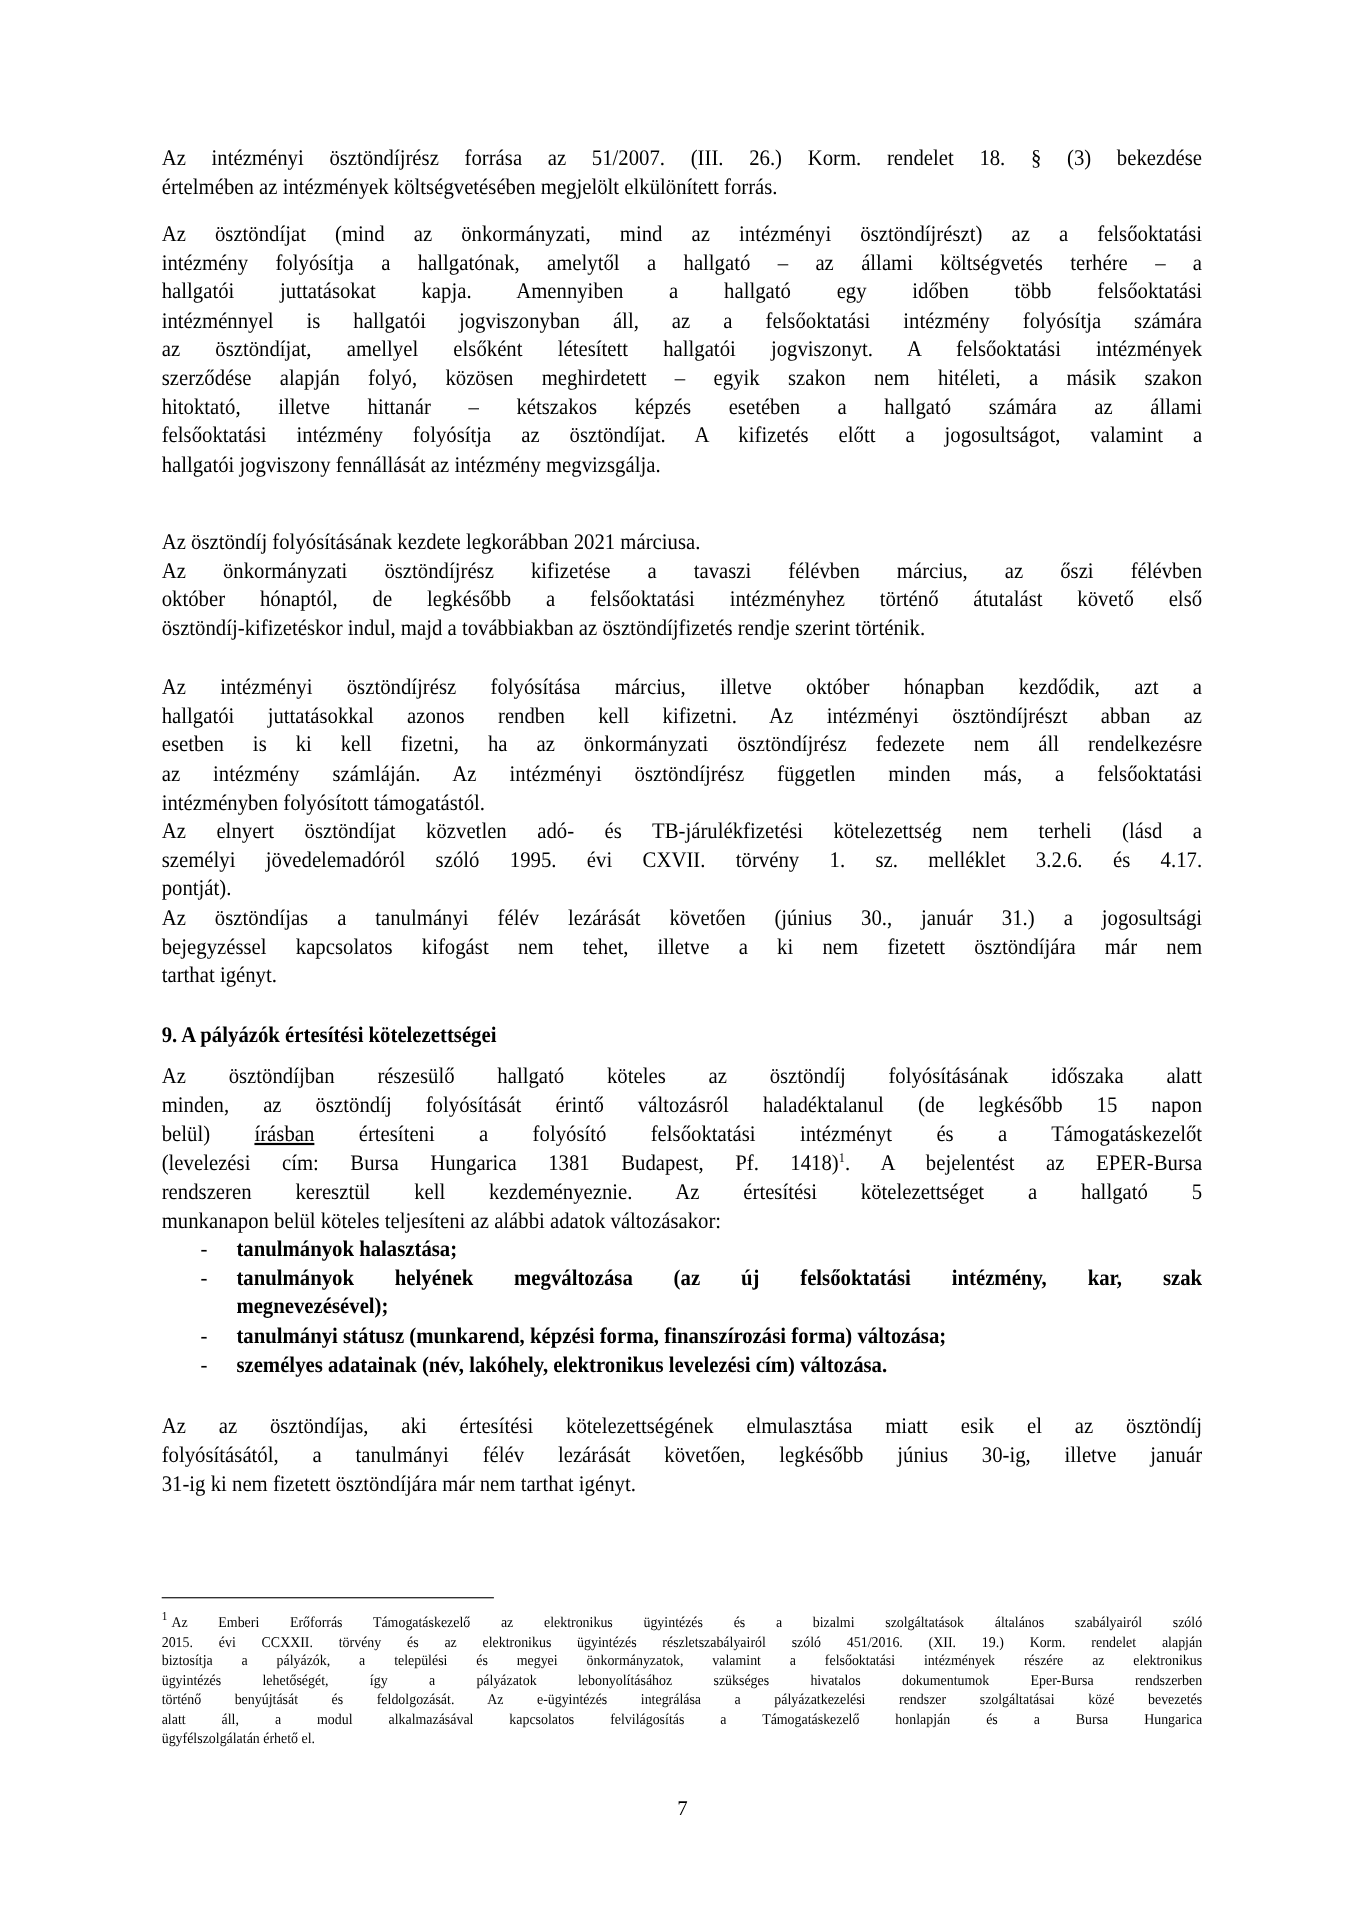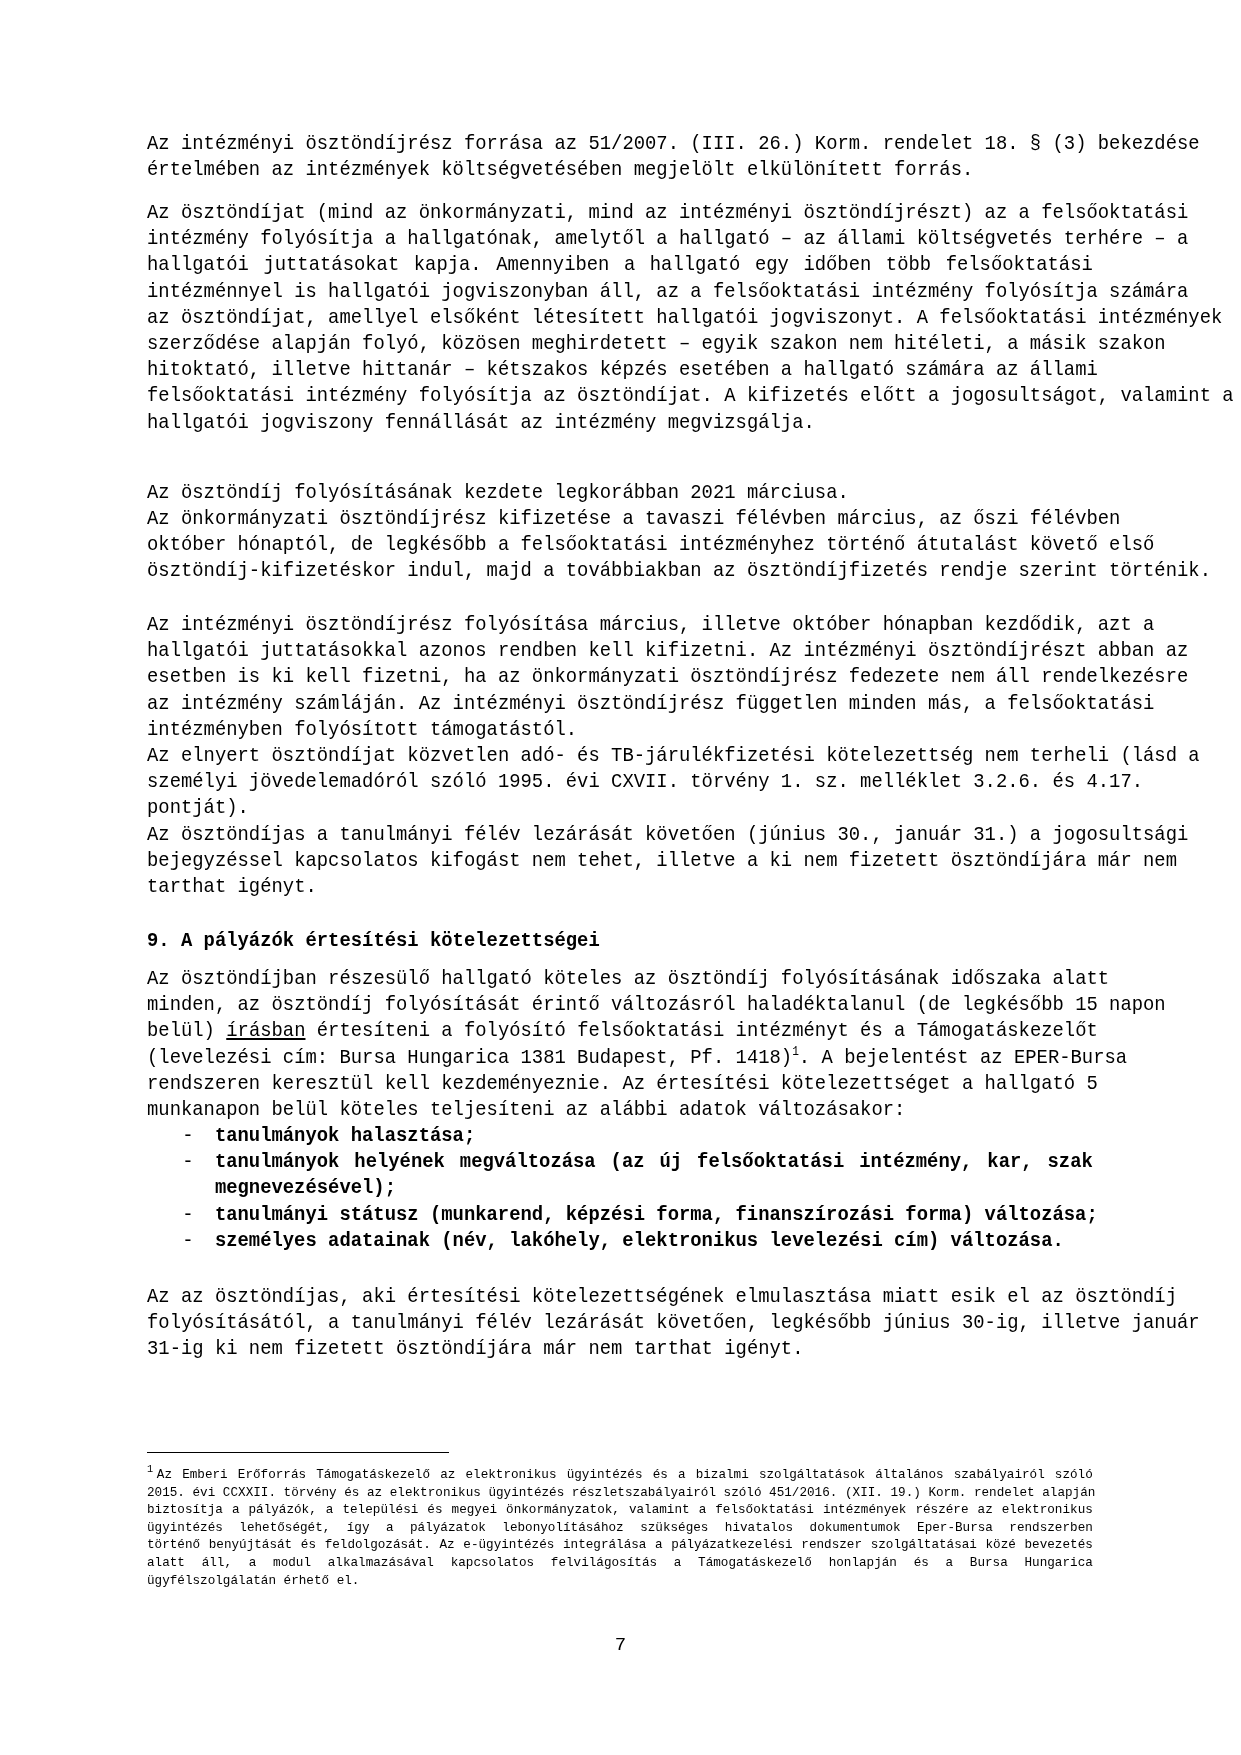--- a/index.html
+++ b/index.html
@@ -1,18 +1,18 @@
 <!DOCTYPE html>
 <html><head>
 <meta charset="utf-8">
 <style>
   html, body { margin: 0; padding: 0; background: #ffffff; }
   body { width: 1241px; height: 1755px; position: relative; overflow: hidden; }
   .page { position: absolute; left: 0; top: 0; width: 1241px; height: 1755px; background: #fff; color: #000;
-          font-family: Liberation Mono, monospace; }
+          font-family: Liberation Serif, serif; }
   .content { position: absolute; left: 147px; width: 946px; }
   .p { font-size: 20.3px; line-height: 26.2px; text-align: justify; margin: 0; position: absolute; left: 0; width: 946px; transform: scaleX(0.93); transform-origin: left top; width: 1017px; }
   .line { display: block; text-align: justify; text-align-last: justify; white-space: nowrap; }
   .line.last { text-align-last: left; }
   .u { text-decoration: underline; }
   .sup { font-size: 12px; vertical-align: super; line-height: 0; }
   .heading { position: absolute; left: 0; font-weight: bold; font-size: 20.3px; line-height: 26px; transform: scaleX(0.93); transform-origin: left top; white-space: nowrap; }
   .list { position: absolute; left: 0; width: 1017px; transform: scaleX(0.93); transform-origin: left top; font-size: 20.3px; line-height: 26.2px; font-weight: bold; }
   .li { position: relative; padding-left: 73px; }
   .li .dash { position: absolute; left: 38px; top: 0; font-weight: normal; }

